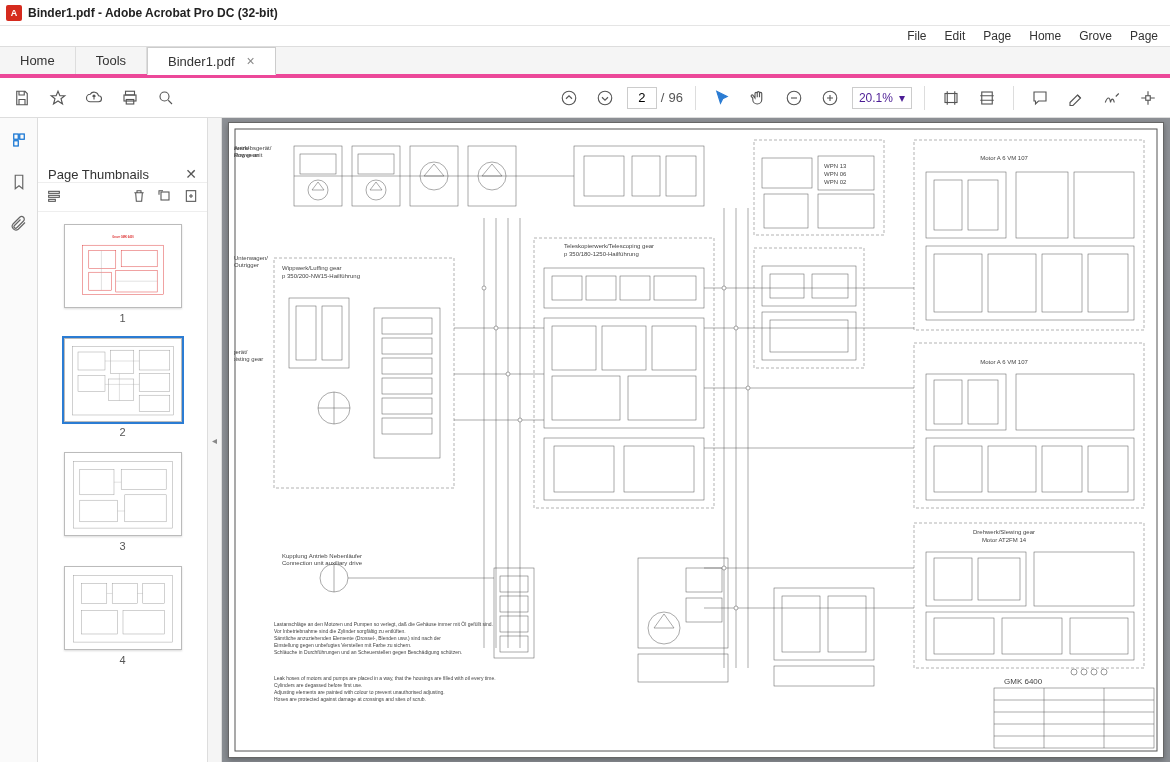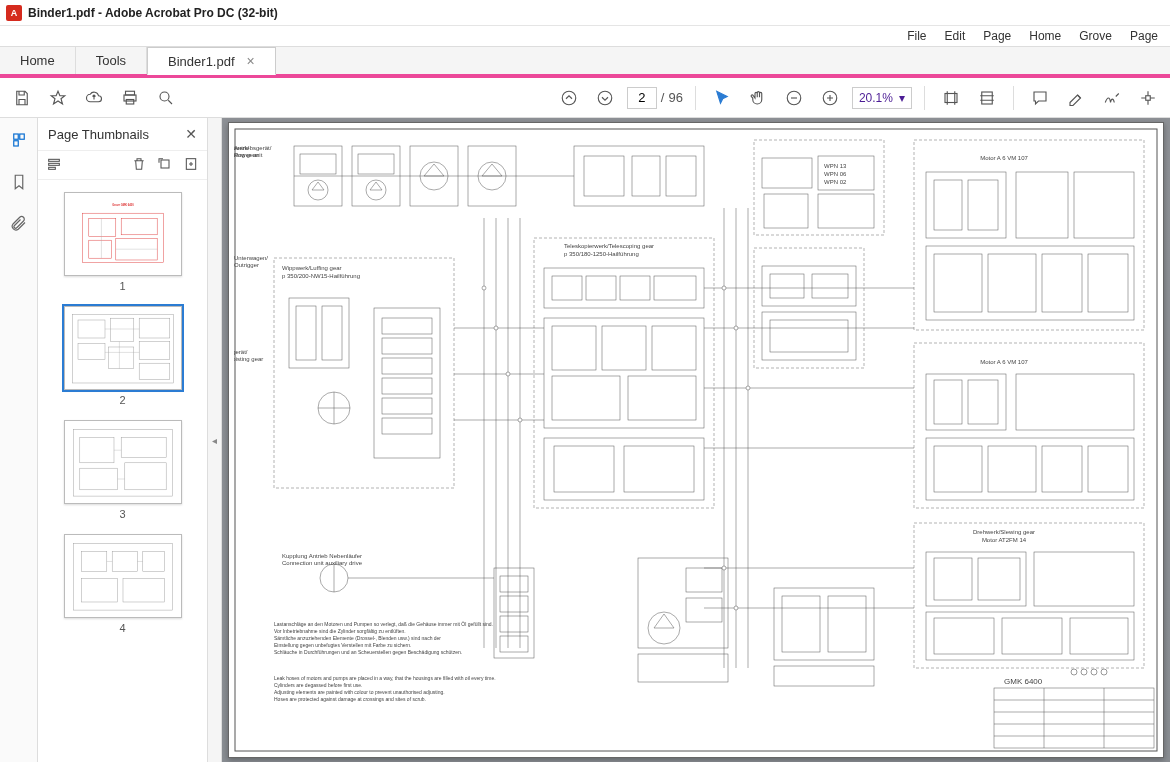--- a/index.html
+++ b/index.html
@@ -31,21 +31,21 @@
 .spacer { flex:1; }
 
 
 .body { display:flex; height:644px; }
 .rail { width:38px; background:#fafafa; border-right:1px solid #ddd; display:flex; flex-direction:column; align-items:center; padding-top:8px; gap:14px; }
 .rail .ritem { width:28px; height:28px; display:flex; align-items:center; justify-content:center; border-radius:3px; color:#666; cursor:default; }
 .rail .ritem.active { color:#0a6ed1; }
 .rail svg { width:18px; height:18px; stroke:currentColor; fill:none; stroke-width:1.6; }
 
 .thumbs { width:170px; border-right:1px solid #ddd; background:#fff; display:flex; flex-direction:column; }
-.thumbs-head { height:32px; display:flex; align-items:center; padding:0 10px; font-size:13px; color:#333; gap:22px; }
+.thumbs-head { height:32px; display:flex; align-items:flex-end; padding:0 10px; font-size:13px; color:#333; gap:22px;margin-top:32px; }
 .thumbs-head .x { margin-left:auto; color:#555; font-size:14px; }
 .thumbs-tools { height:30px; border-top:1px solid #eee; border-bottom:1px solid #eee; display:flex; align-items:center; padding:0 8px; gap:10px; }
 .thumbs-tools svg { width:16px; height:16px; stroke:#555; fill:none; stroke-width:1.6; }
 .thumbs-tools .grow { flex:1; }
 .thumbs-list { flex:1; overflow:auto; padding:12px 0; display:flex; flex-direction:column; align-items:center; gap:14px; }
 .thumb { width:120px; display:flex; flex-direction:column; align-items:center; gap:4px; }
 .thumb .page { width:118px; height:84px; border:1px solid #bbb; box-shadow:0 1px 2px rgba(0,0,0,.15); background:#fff; position:relative; overflow:hidden; }
 .thumb.active .page { outline:2px solid #2b7cd3; }
 .thumb .lbl { font-size:11px; color:#555; }
 

